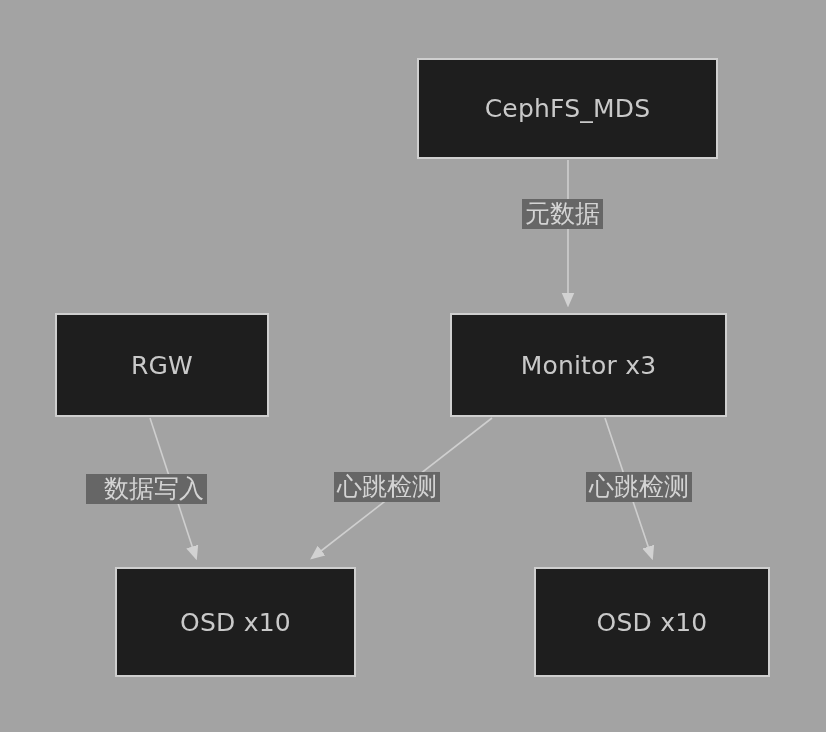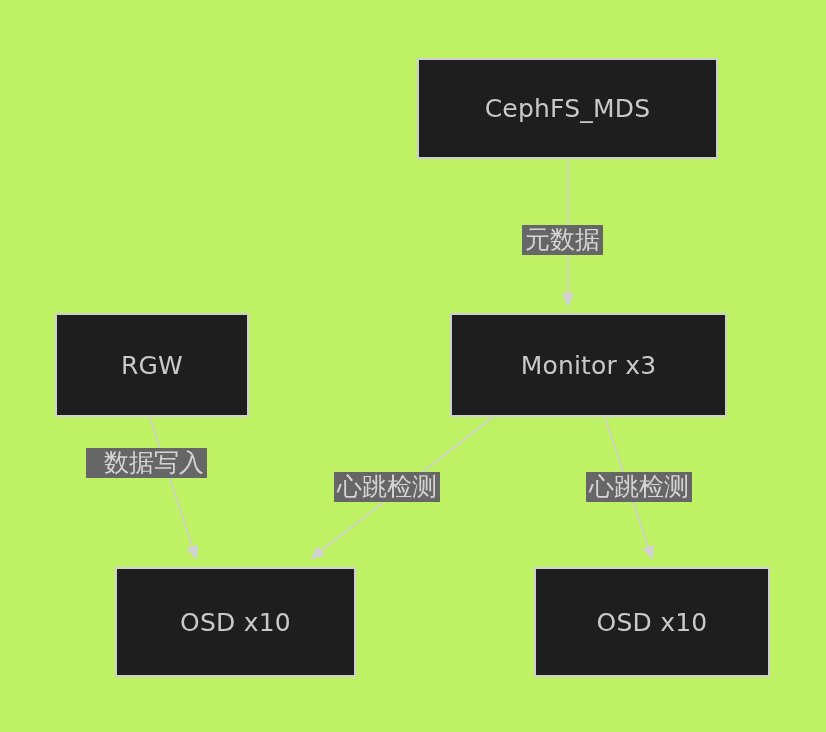--- a/index.html
+++ b/index.html
@@ -10,21 +10,21 @@
   body {
     width: 826px;
     height: 732px;
     overflow: hidden;
     font-family: "DejaVu Sans", sans-serif;
   }
   #diagram {
     position: relative;
     width: 826px;
     height: 732px;
-    background: #bef264;
+    background: #a3a3a3;
   }
   svg.edge-layer {
     position: absolute;
     left: 0;
     top: 0;
     width: 826px;
     height: 732px;
     pointer-events: none;
   }
   .node {
@@ -50,26 +50,26 @@
     font-size: 25px;
     font-family: "DejaVu Sans", sans-serif;
     line-height: 1.12;
     padding: 1px 3px;
     white-space: nowrap;
     box-sizing: border-box;
   }
   
   #node-cephfs-mds { left: 417px; top: 58px;  width: 301px; height: 101px; }
   #node-monitor    { left: 430px; top: 313px; width: 277px; height: 104px; margin-left: 20px; }
-  #node-rgw        { left: 55px;  top: 313px; width: 194px; height: 104px; }
+  #node-rgw        { left: 55px;  top: 313px; width: 214px; height: 104px; }
   #node-osd-left   { left: 115px; top: 567px; width: 241px; height: 110px; }
   #node-osd-right  { left: 534px; top: 567px; width: 236px; height: 110px; }
   
-  #edge-label-metadata   { left: 522px; top: 225px; }
-  #edge-label-data-write { left: 86px;  top: 448px; padding-left: 18px; }
+  #edge-label-metadata   { left: 522px; top: 199px; }
+  #edge-label-data-write { left: 86px;  top: 474px; padding-left: 18px; }
   #edge-label-heartbeat-left  { left: 334px; top: 472px; }
   #edge-label-heartbeat-right { left: 586px; top: 472px; }
 </style>
 </head>
 <body>
 
 <div id="diagram">
 
   <svg class="edge-layer" viewBox="0 0 826 732" width="826" height="732">
     <defs>

